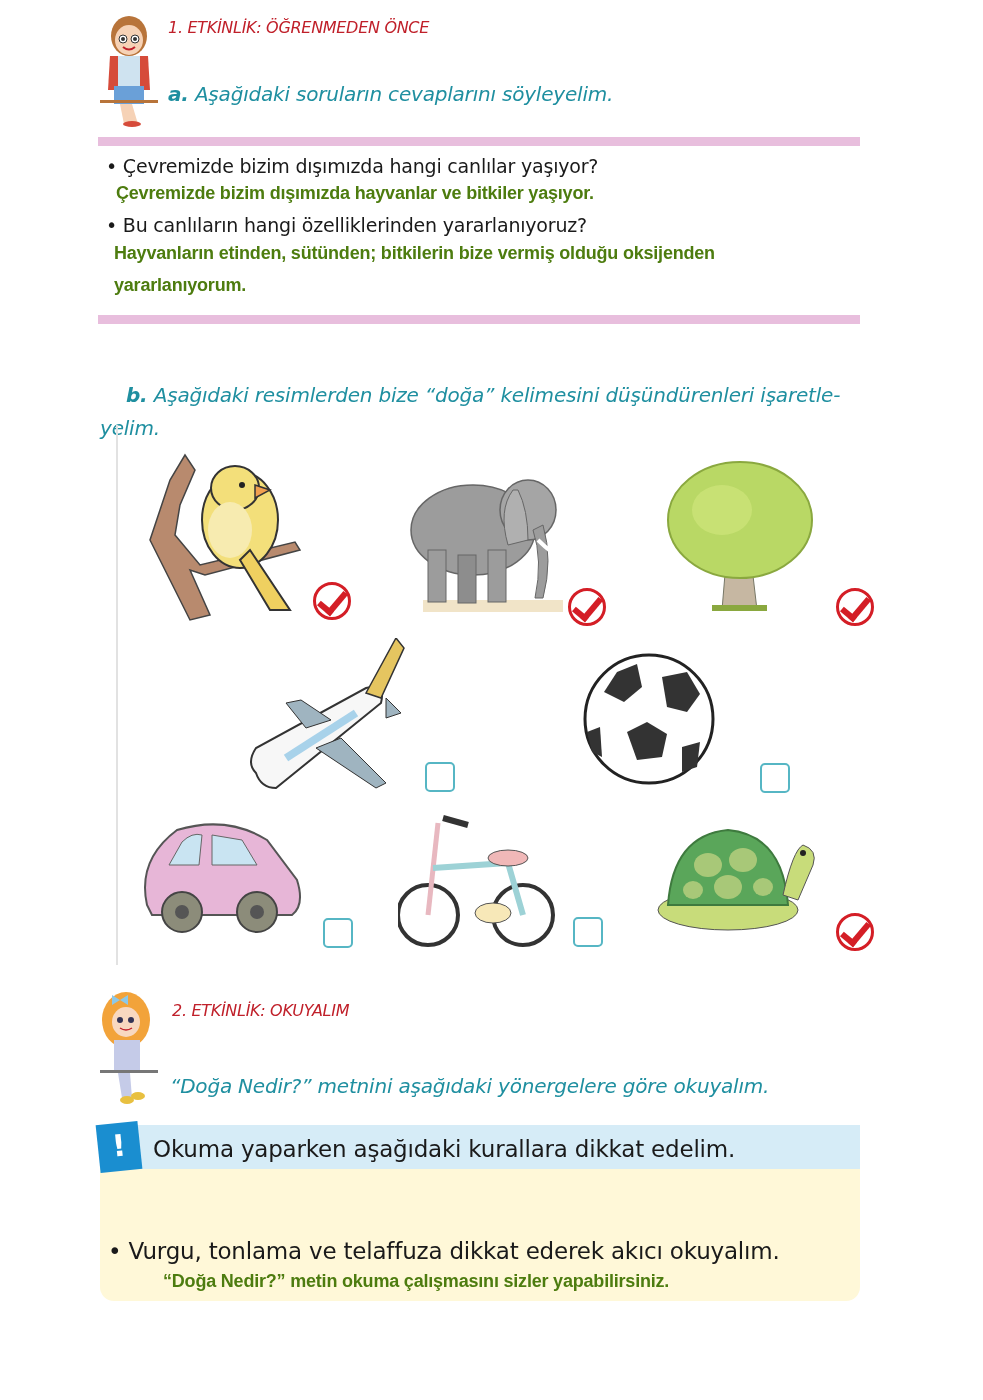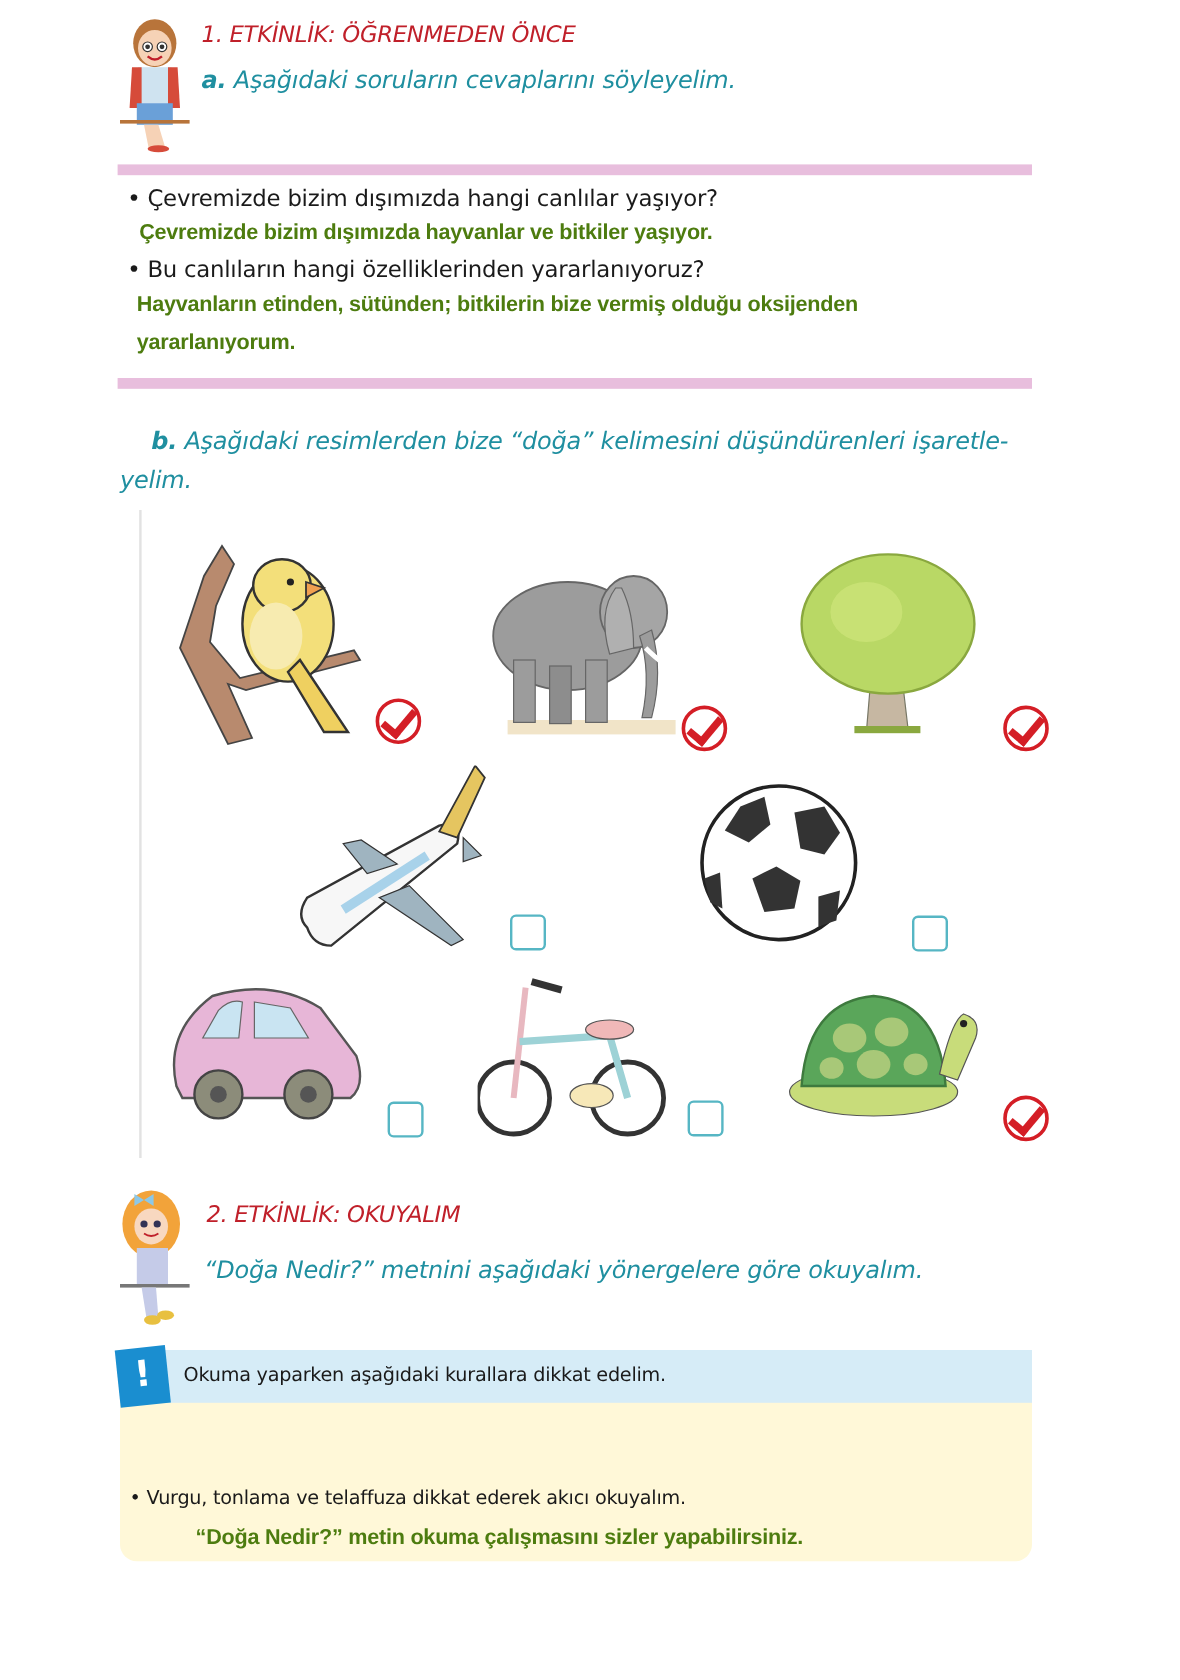--- a/index.html
+++ b/index.html
@@ -1,32 +1,32 @@
 <!DOCTYPE html>
 <html><head>
 <meta charset="utf-8">
 <style>
   html, body { margin:0; padding:0; background:#ffffff; }
   body { width:983px; height:1400px; position:relative; overflow:hidden; font-family:"DejaVu Sans", sans-serif; }
   .abs { position:absolute; }
-  .activity-title { color:#c0202a; font-style:italic; font-size:19px; letter-spacing:-0.3px; }
-  .teal { color:#1f8fa0; font-style:italic; }
+  .activity-title { color:#c0202a; font-style:italic; font-size:16px; letter-spacing:-0.3px; }
+  .teal { color:#1f8fa0; font-style:italic;margin-top:28px; }
   .inst { font-size:20px; letter-spacing:-0.2px; }
   .bold-letter { font-weight:bold; color:#1f8fa0; }
   .pink-bar { background:#e8bedd; height:9px; }
   .q { font-size:19px; color:#1a1a1a; letter-spacing:-0.2px; }
   .ans { font-family:"Liberation Sans", sans-serif; font-weight:bold; color:#4d7c0f; font-size:18px; letter-spacing:-0.2px; }
   .figure { position:absolute; }
   .check-ok { position:absolute; width:38px; height:38px; border:3px solid #d41e26; border-radius:50%; box-sizing:border-box; }
   .check-ok::after { content:""; position:absolute; left:8px; top:1px; width:11px; height:22px; border-right:6px solid #d41e26; border-bottom:6px solid #d41e26; transform:rotate(40deg); }
   .box { position:absolute; width:30px; height:30px; border:2.5px solid #56b6c4; border-radius:5px; box-sizing:border-box; }
   .rule-box { position:absolute; left:100px; top:1125px; width:760px; height:176px; background:#fff8d8; border-radius:0 0 14px 14px; }
   .rule-head { position:absolute; left:0; top:0; width:760px; height:44px; background:#d6ecf7; }
   .excl { position:absolute; left:-2px; top:-2px; width:42px; height:48px; background:#1a8ed0; transform:rotate(-6deg); color:#fff; font-weight:bold; font-size:30px; text-align:center; line-height:46px; }
-  .rule-text { font-size:16px; color:#1a1a1a; letter-spacing:-0.2px; }
+  .rule-text { font-size:23px; color:#1a1a1a; letter-spacing:-0.2px; }
   svg { display:block; }
 </style>
 </head>
 <body>
 
 <div class="abs" style="left:98px;top:12px;width:62px;height:115px;">
   <svg width="62" height="115" viewBox="0 0 62 115">
     <ellipse cx="31" cy="24" rx="18" ry="20" fill="#b8743a"></ellipse>
     <ellipse cx="31" cy="28" rx="14" ry="15" fill="#f6d2b6"></ellipse>
     <circle cx="25" cy="27" r="4" fill="#fff" stroke="#333"></circle>

